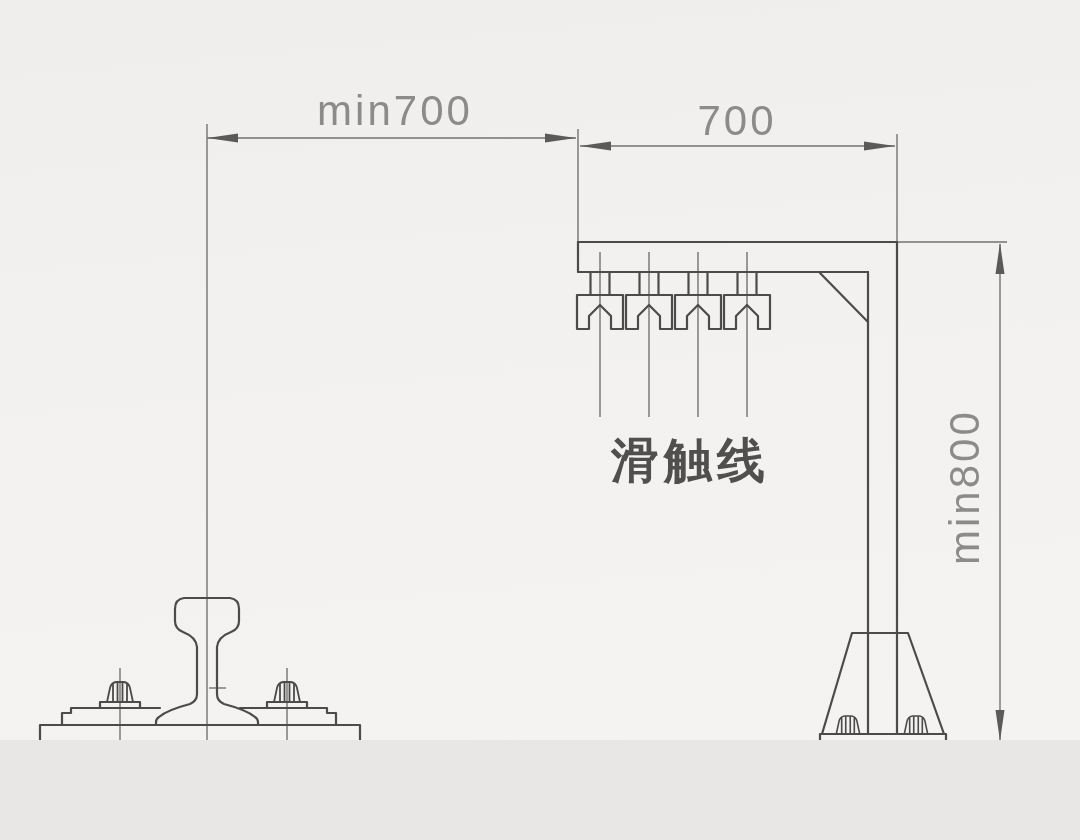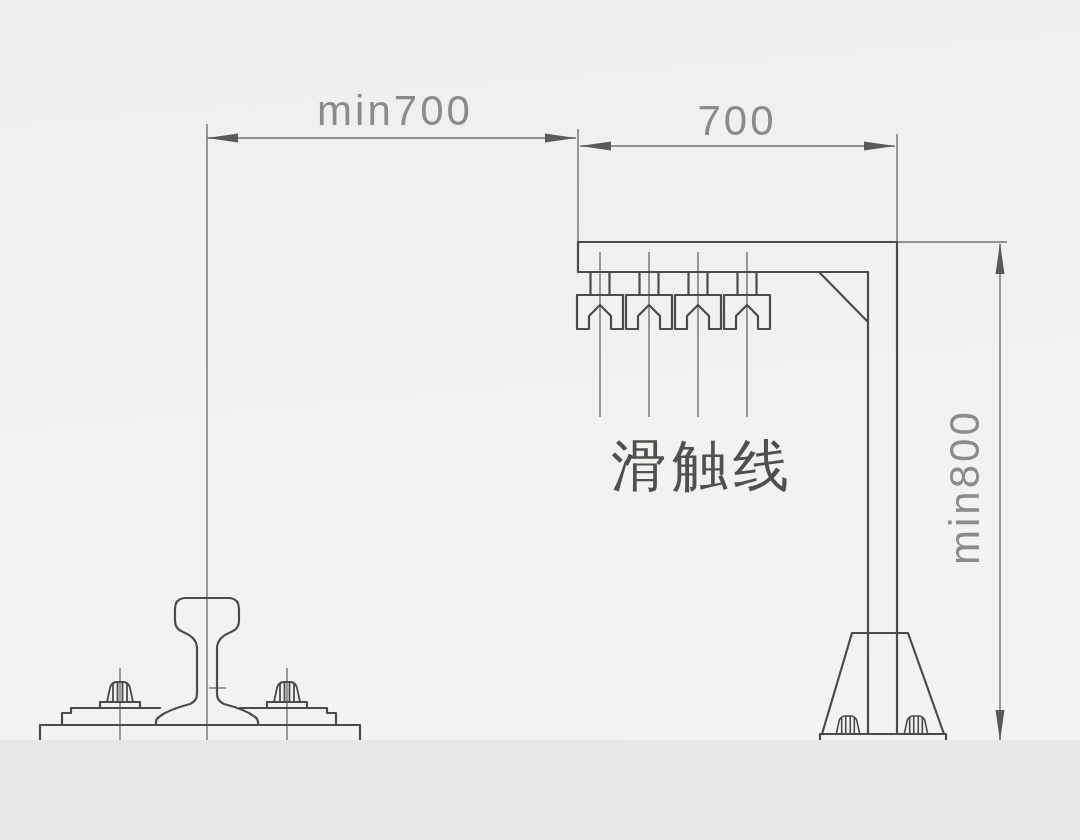--- a/index.html
+++ b/index.html
@@ -20,23 +20,23 @@
     font-weight:normal;
     text-align:center;
   }
   .dim-label-vert{
     width:150px;height:44px;line-height:44px;
     transform:rotate(-90deg);
     transform-origin:center center;
   }
   .cn-label{
     color:#504f4d;
-    font-size:56px;
+    font-size:48px;
     letter-spacing:5px;
-    font-weight:normal;
+    font-weight:bold;
   }
   .wm-title{
     color:#908f8d;
     font-size:46px;
     font-weight:bold;
     letter-spacing:2px;
     margin-top:28px;
   }
   .wm-subtitle{
     color:#c9c8c6;

